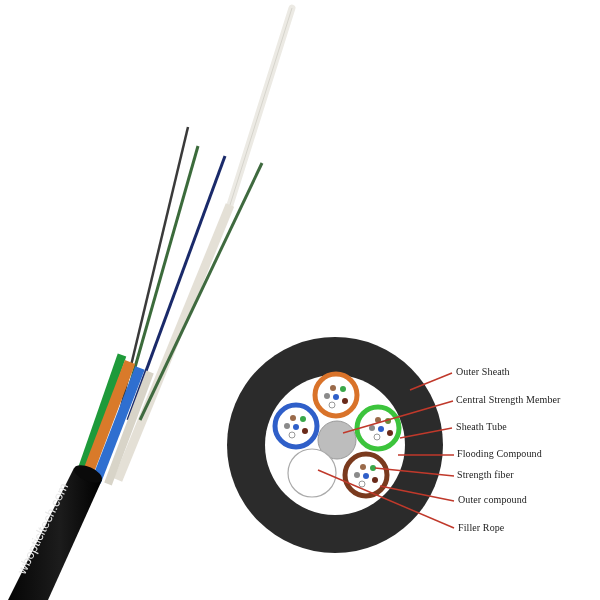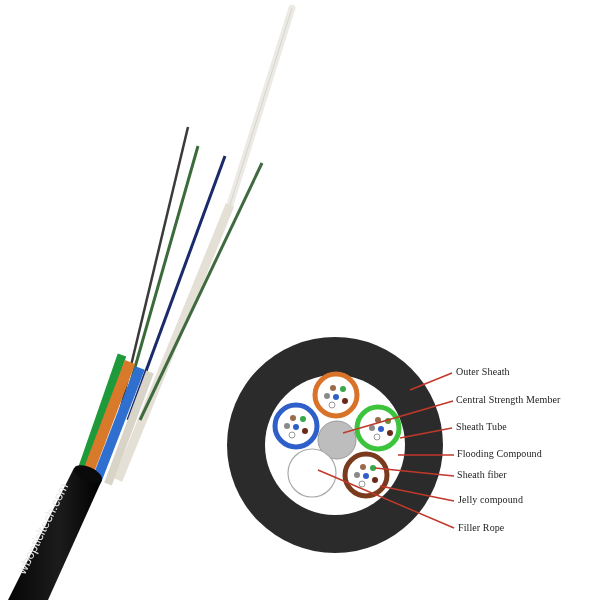--- a/index.html
+++ b/index.html
@@ -94,18 +94,18 @@
         <line x1="380" y1="486" x2="454" y2="501"></line>
         <line x1="318" y1="470" x2="454" y2="528"></line>
       </g>
     </g>
   </svg>
 
   <div class="label" style="left:456px;top:366px;">Outer Sheath</div>
   <div class="label" style="left:456px;top:394px;text-align:center;">Central Strength Member</div>
   <div class="label" style="left:456px;top:421px;">Sheath Tube</div>
   <div class="label" style="left:457px;top:448px;">Flooding Compound</div>
-  <div class="label" style="left:457px;top:469px;">Sheath fiber</div>
-  <div class="label" style="left:458px;top:494px;">Jelly compound</div>
+  <div class="label" style="left:457px;top:469px;">Strength fiber</div>
+  <div class="label" style="left:458px;top:494px;">Outer compound</div>
   <div class="label" style="left:458px;top:522px;">Filler Rope</div>
 
   <div class="watermark">wbopticltech.com</div>
 </div>
 
 </body></html>

